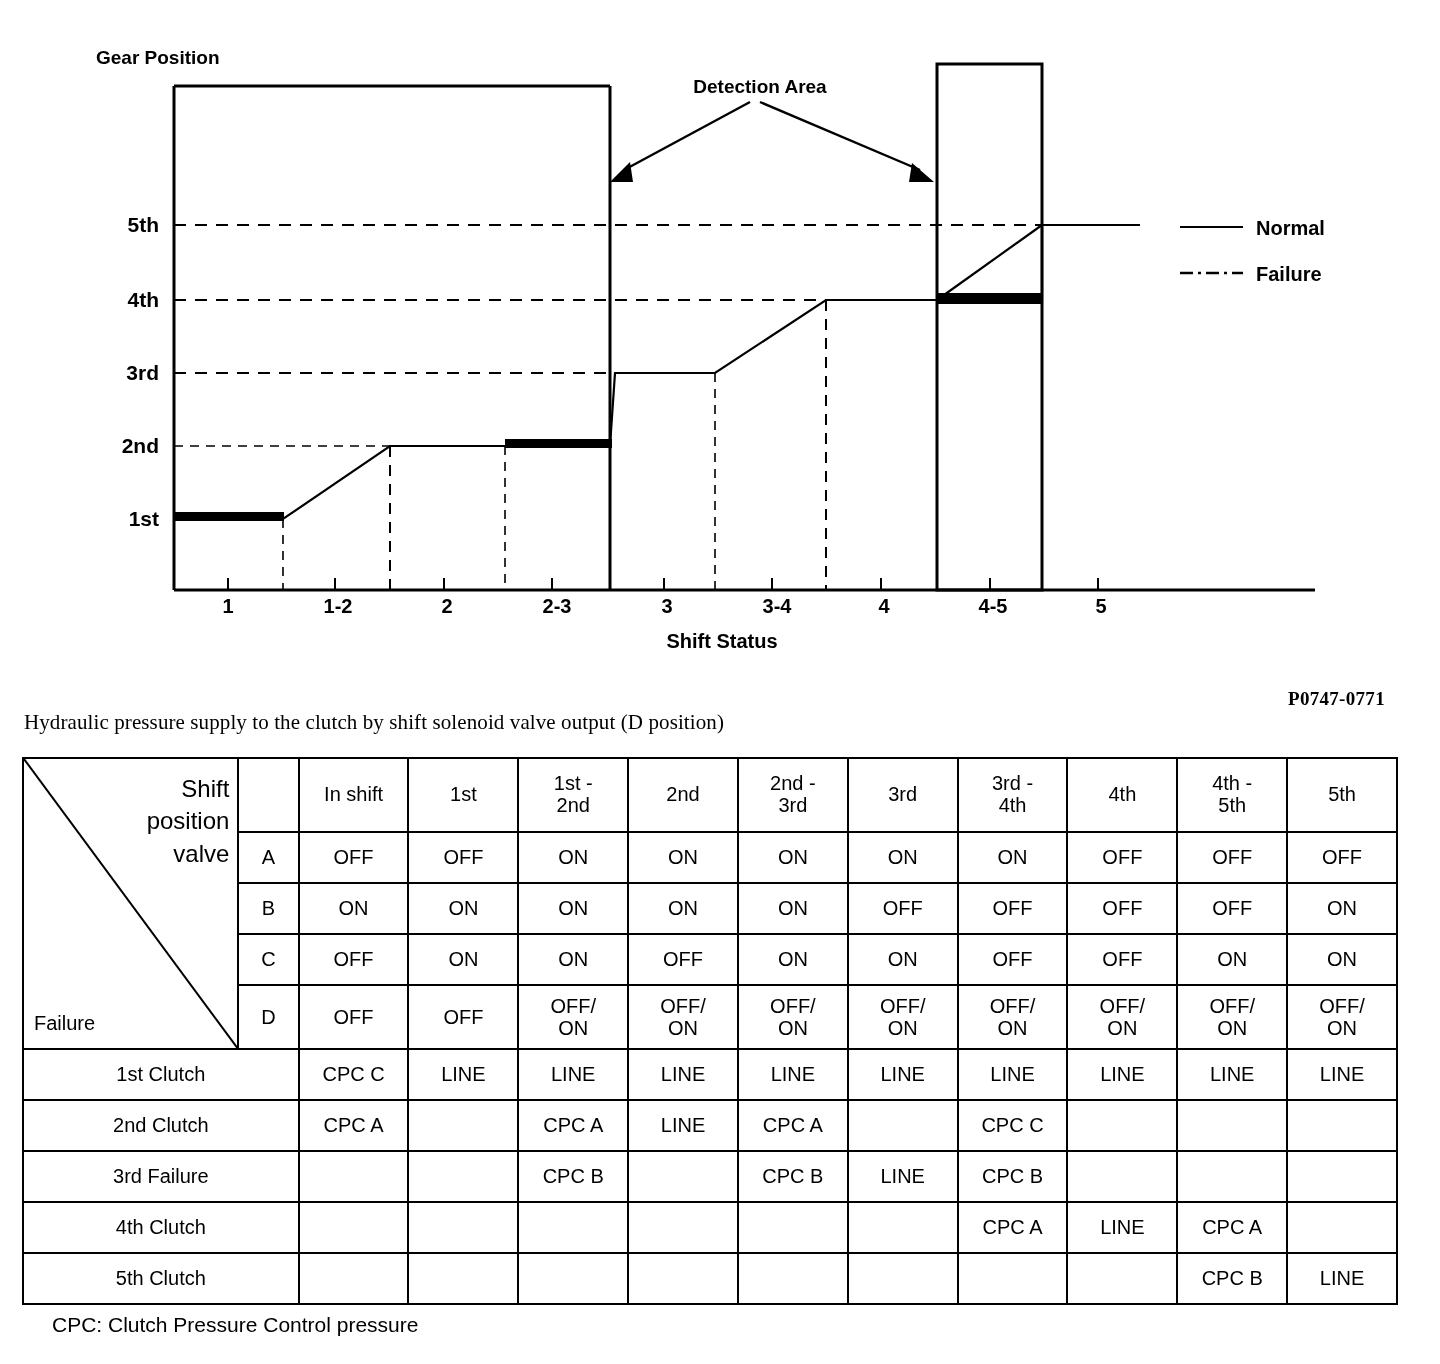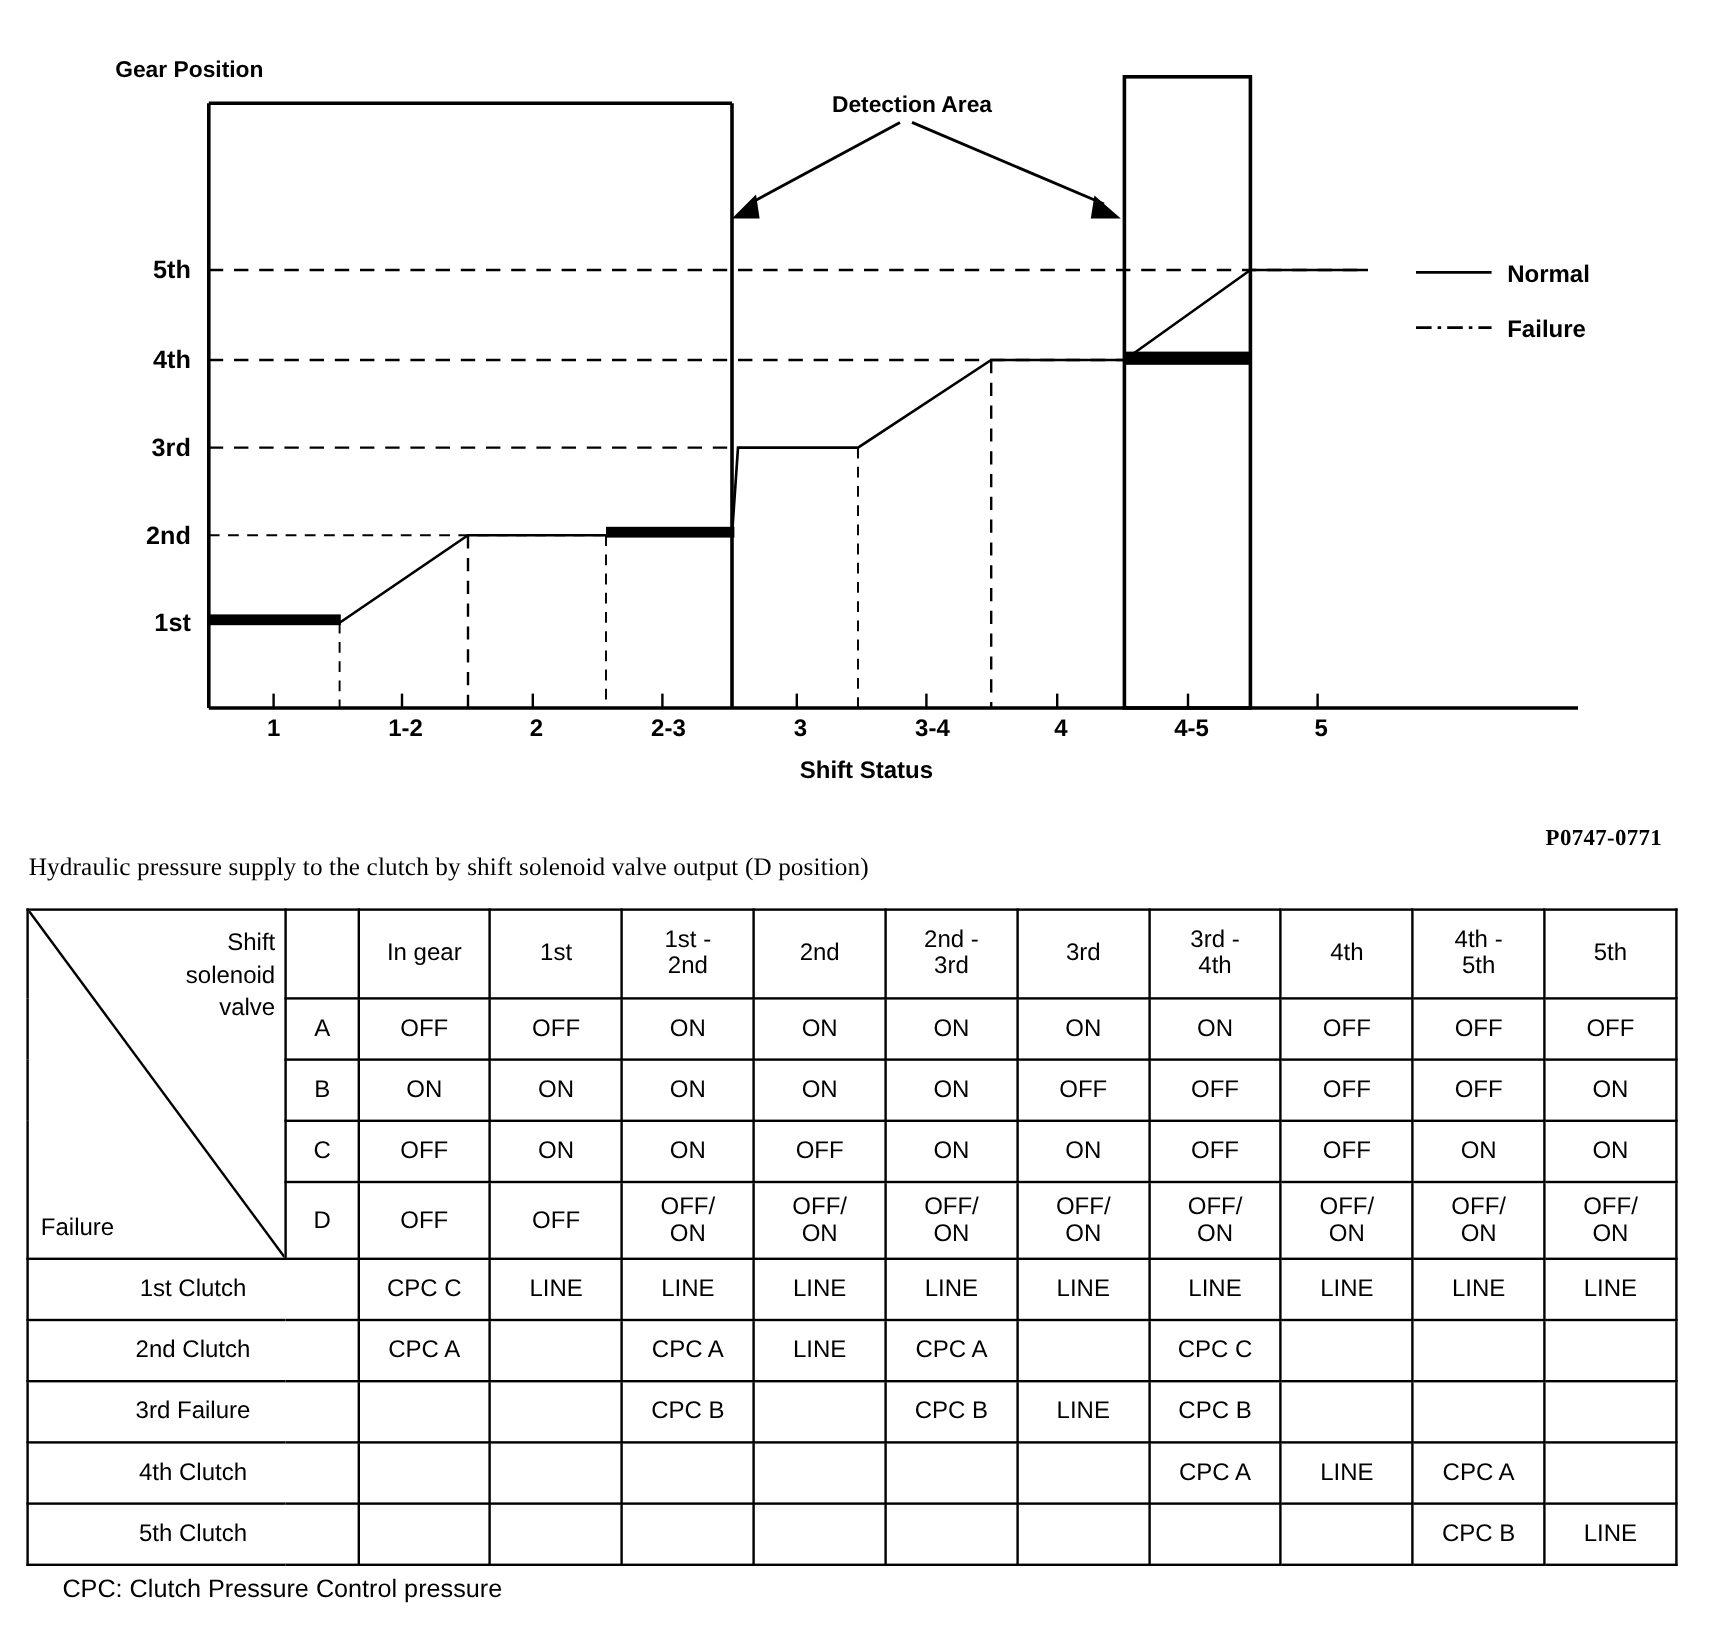--- a/index.html
+++ b/index.html
@@ -22,21 +22,21 @@
       padding:0;line-height:1.12;}
   .hdr-row td{height:72px;}
   .sv-row td{height:49px;}
   .svD-row td{height:62px;}
   .cl-row td{height:49px;}
 
   td.corner{border:2px solid #000;position:relative;padding:0;}
   .corner-inner{position:relative;width:100%;height:100%;}
   .corner-diag{position:absolute;left:0;top:0;width:100%;height:100%;}
   .corner-tr{position:absolute;right:8px;top:14px;width:120px;
-      text-align:right;font-size:20px;line-height:1.35;}
+      text-align:right;font-size:24px;line-height:1.35;}
   .corner-bl{position:absolute;left:10px;bottom:14px;font-size:20px;}
 
   .two-line{display:block;line-height:1.08;}
   .footnote{position:absolute;left:24px;top:1313px;font-size:21px;margin-left:28px;}
 </style>
 </head>
 <body>
 
 <div class="chart-wrap">
   <svg class="chart-svg" width="1440" height="680" viewBox="0 0 1440 680">
@@ -137,29 +137,29 @@
 
   <tbody>
       <tr class="hdr-row">
     <td class="corner" rowspan="5">
       <div class="corner-inner">
         <svg class="corner-diag" viewBox="0 0 200 288" preserveAspectRatio="none">
           <line x1="0" y1="0" x2="200" y2="288" stroke="#000" stroke-width="2" vector-effect="non-scaling-stroke"></line>
         </svg>
         <div class="corner-tr">
           <span>Shift</span><br>
-          <span>solenoid</span><br>
+          <span>position</span><br>
           <span>valve</span>
         </div>
         <div class="corner-bl">Failure</div>
       </div>
     </td>
     <td></td>
     <td>
-      <span class="two-line">In gear</span>
+      <span class="two-line">In shift</span>
       <span class="two-line"></span>
     </td>
     <td>
       <span class="two-line">1st</span>
       <span class="two-line"></span>
     </td>
     <td>
       <span class="two-line">1st -</span>
       <span class="two-line">2nd</span>
     </td>

